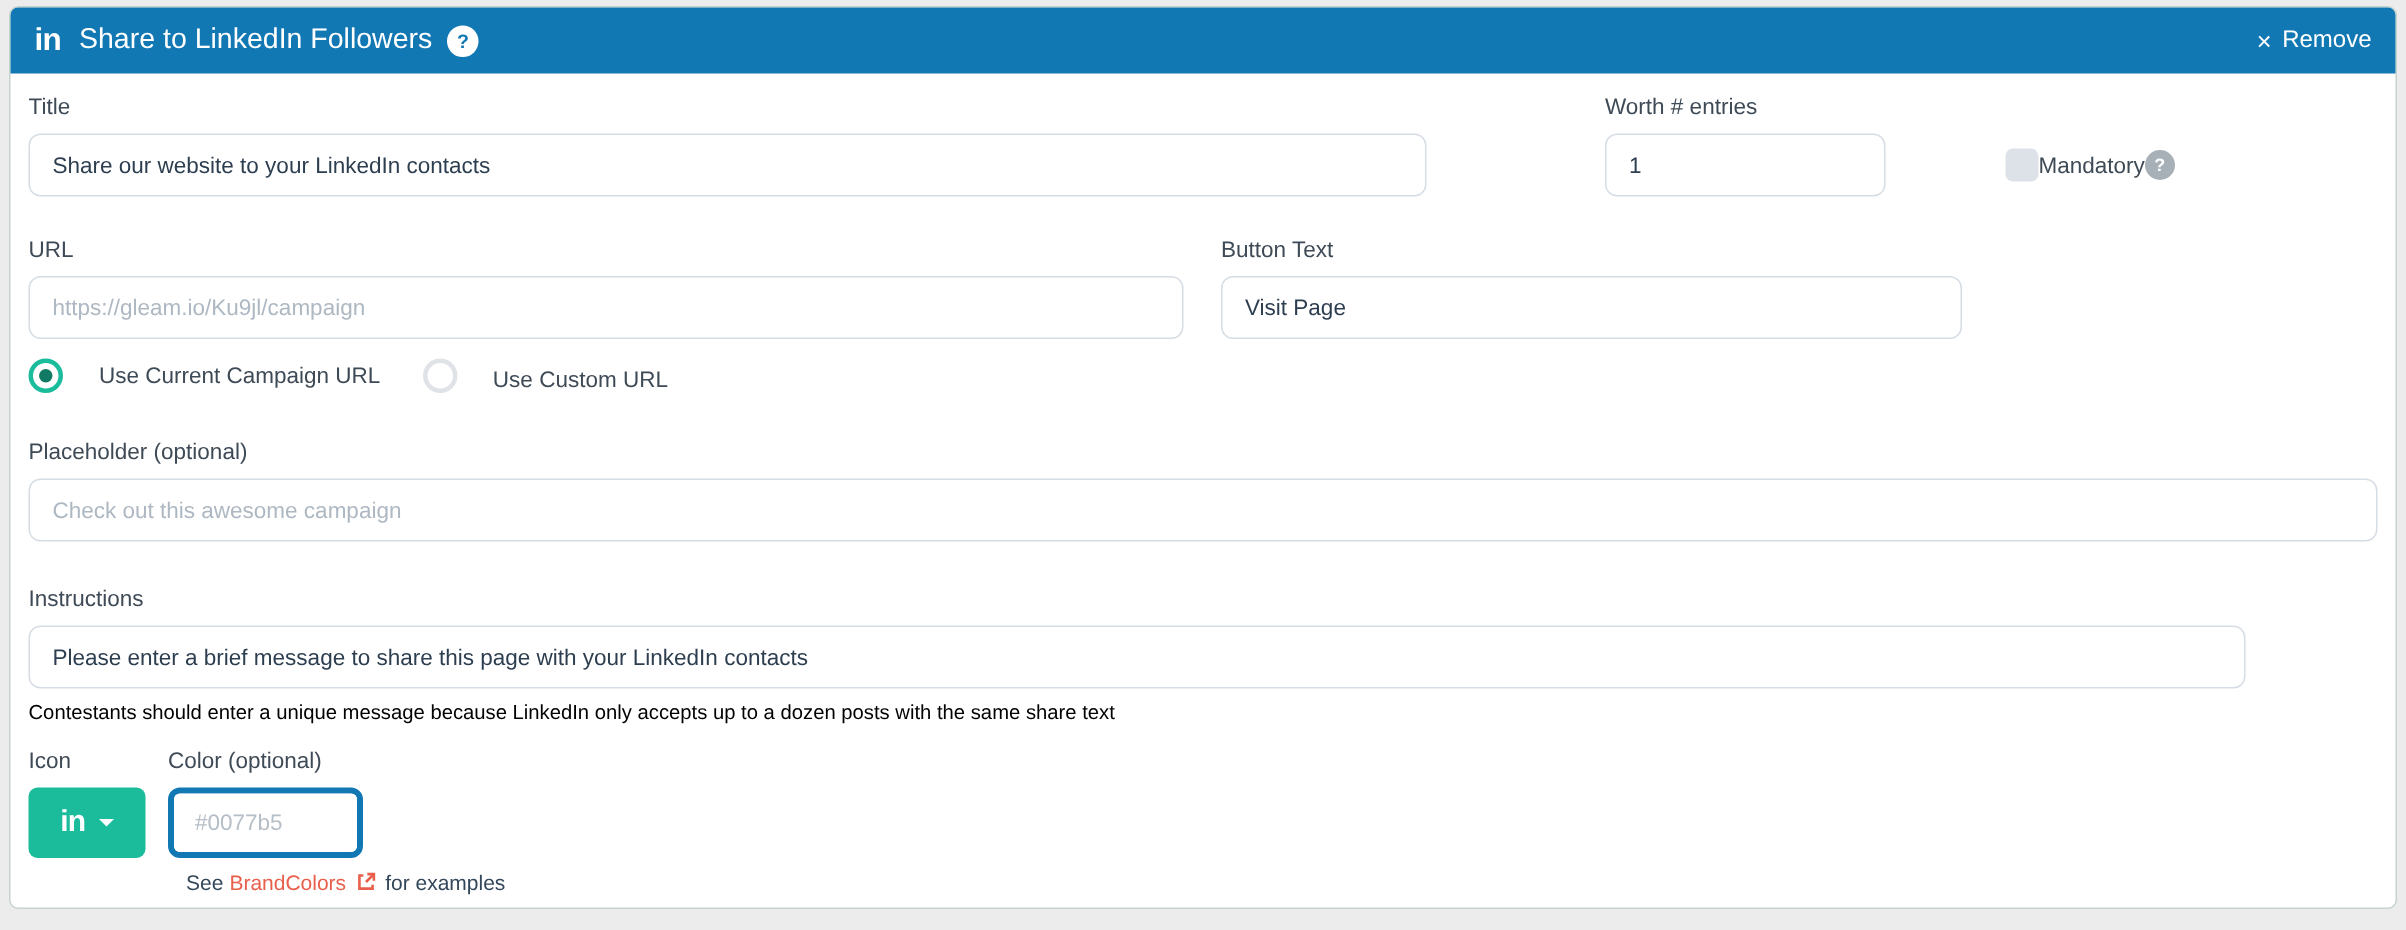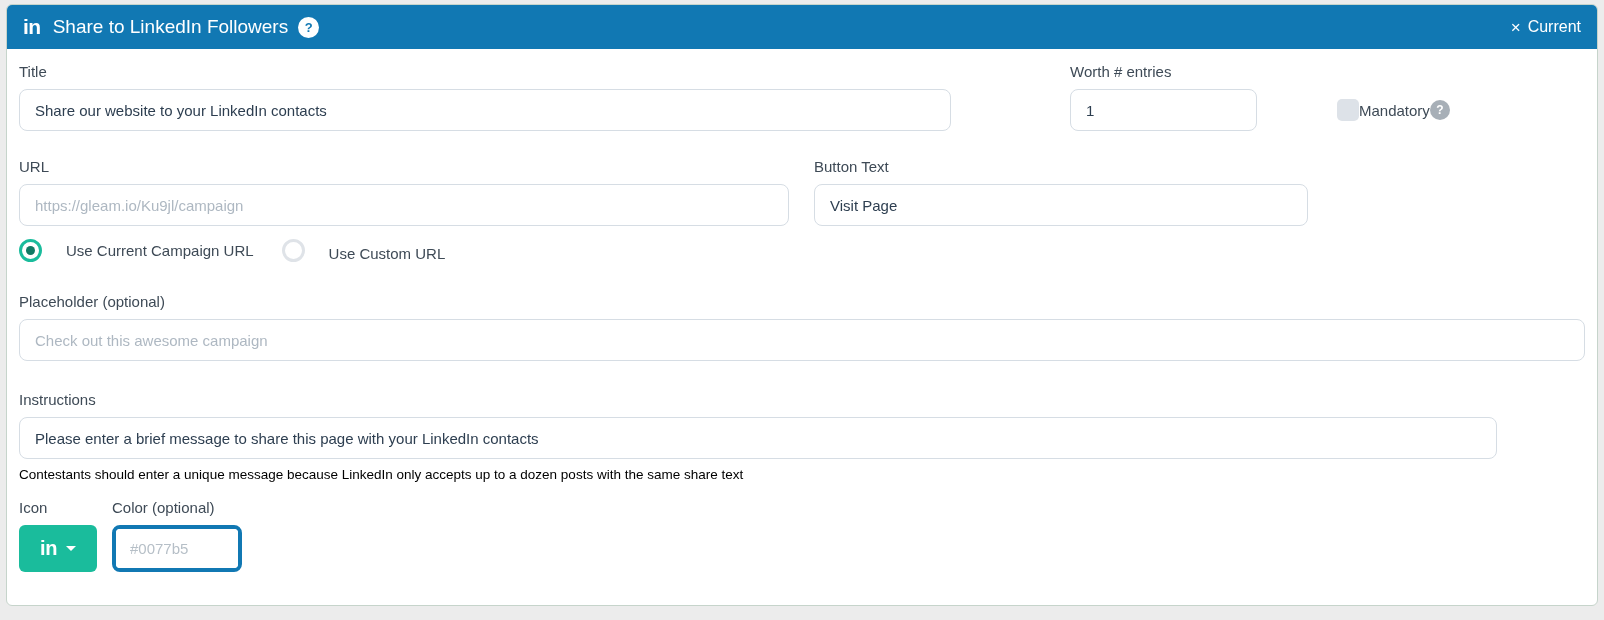--- a/index.html
+++ b/index.html
@@ -185,21 +185,21 @@
 
 <div class="panel">
 
   <div class="panel-header">
     <span class="li-glyph">in</span>
     <span class="panel-title">Share to LinkedIn Followers</span>
     <span class="help-circle-white">?</span>
     <span class="header-spacer"></span>
     <span class="remove-btn">
       <span class="remove-x">×</span>
-      <span>Current</span>
+      <span>Remove</span>
     </span>
   </div>
 
   <div class="content">
 
     <div class="row row-1">
       <div class="grp-title">
         <div class="field-label">Title</div>
         <input class="text-input" type="text" value="Share our website to your LinkedIn contacts" style="">
       </div>
@@ -261,15 +261,27 @@
         </div>
       </div>
       <div class="grp-color">
         <div class="field-label">Color (optional)</div>
         <div class="color-wrap">
           <input type="text" placeholder="#0077b5" style="">
         </div>
       </div>
     </div>
 
+    <div class="brand-line">
+      <span>See</span>
+      <span class="brand-link">BrandColors</span>
+      <span class="ext-icon">
+        <svg width="14" height="14" viewBox="0 0 16 16" fill="none" stroke="#e8604c" stroke-width="2">
+          <path d="M6 3H3v10h10v-3"></path>
+          <path d="M9 2h5v5"></path>
+          <path d="M14 2L8 8"></path>
+        </svg>
+      </span>
+      <span>for examples</span>
+    </div>
 
   </div>
 </div>
 
 </body></html>

